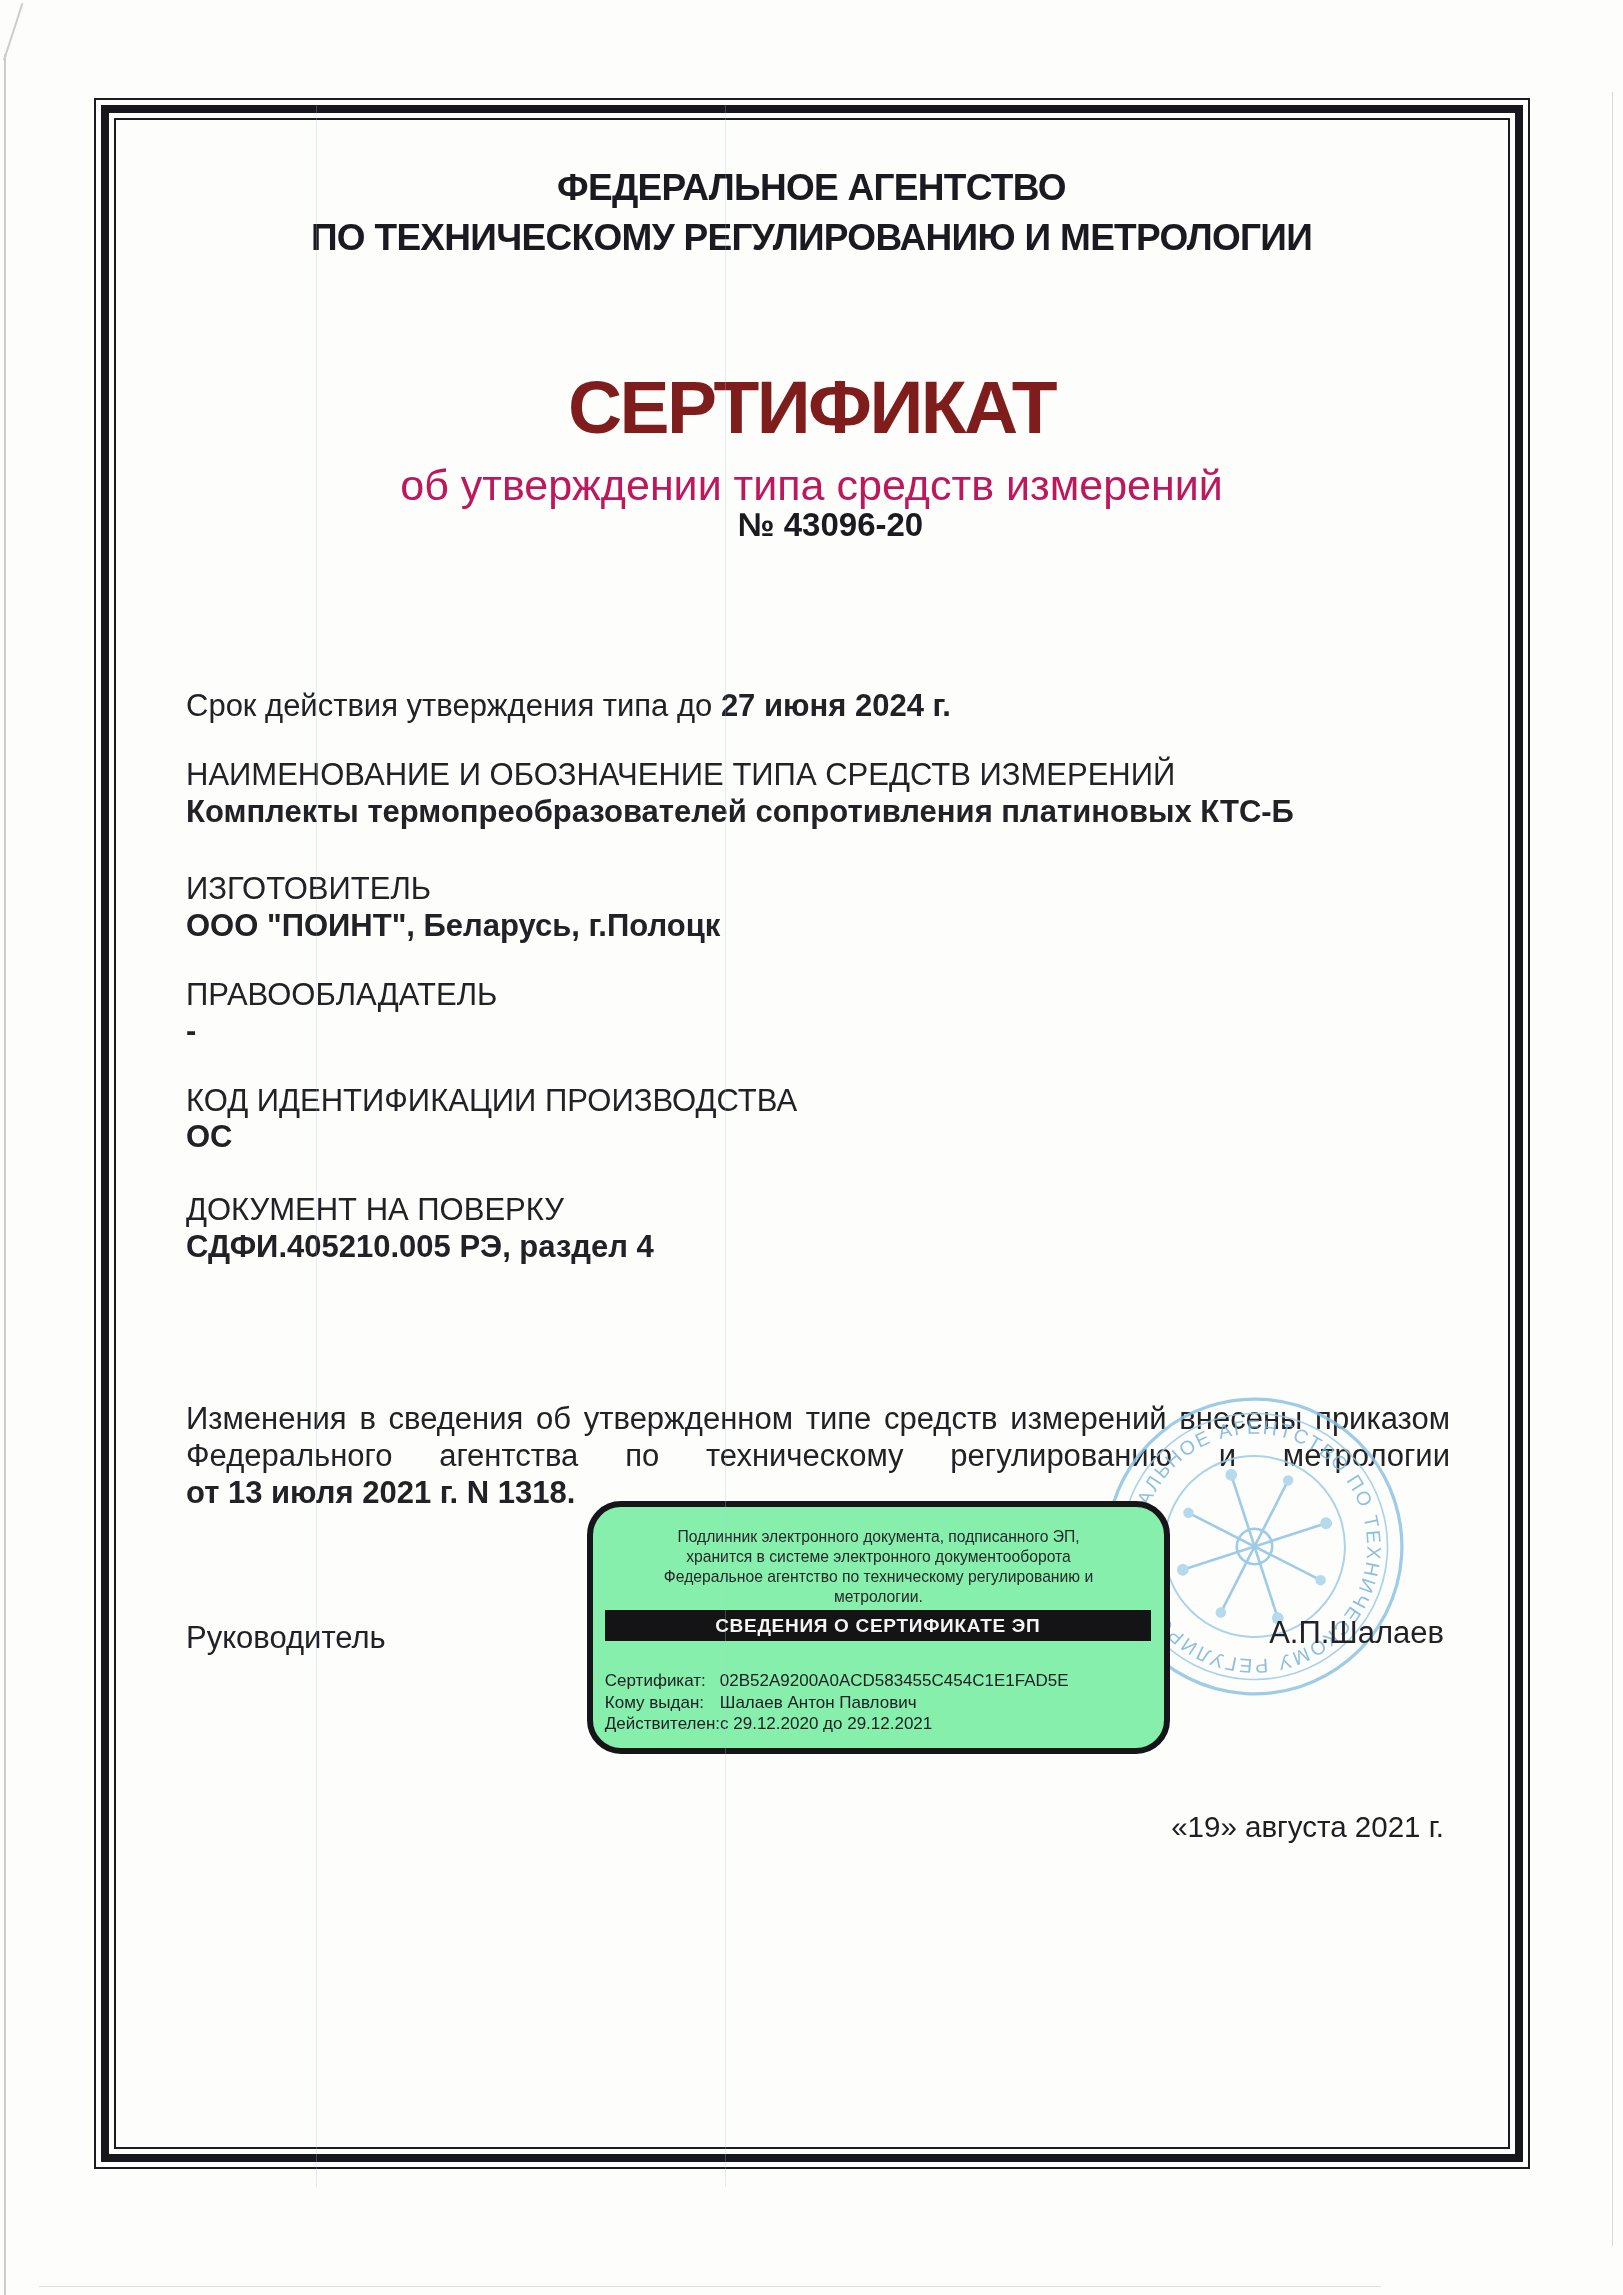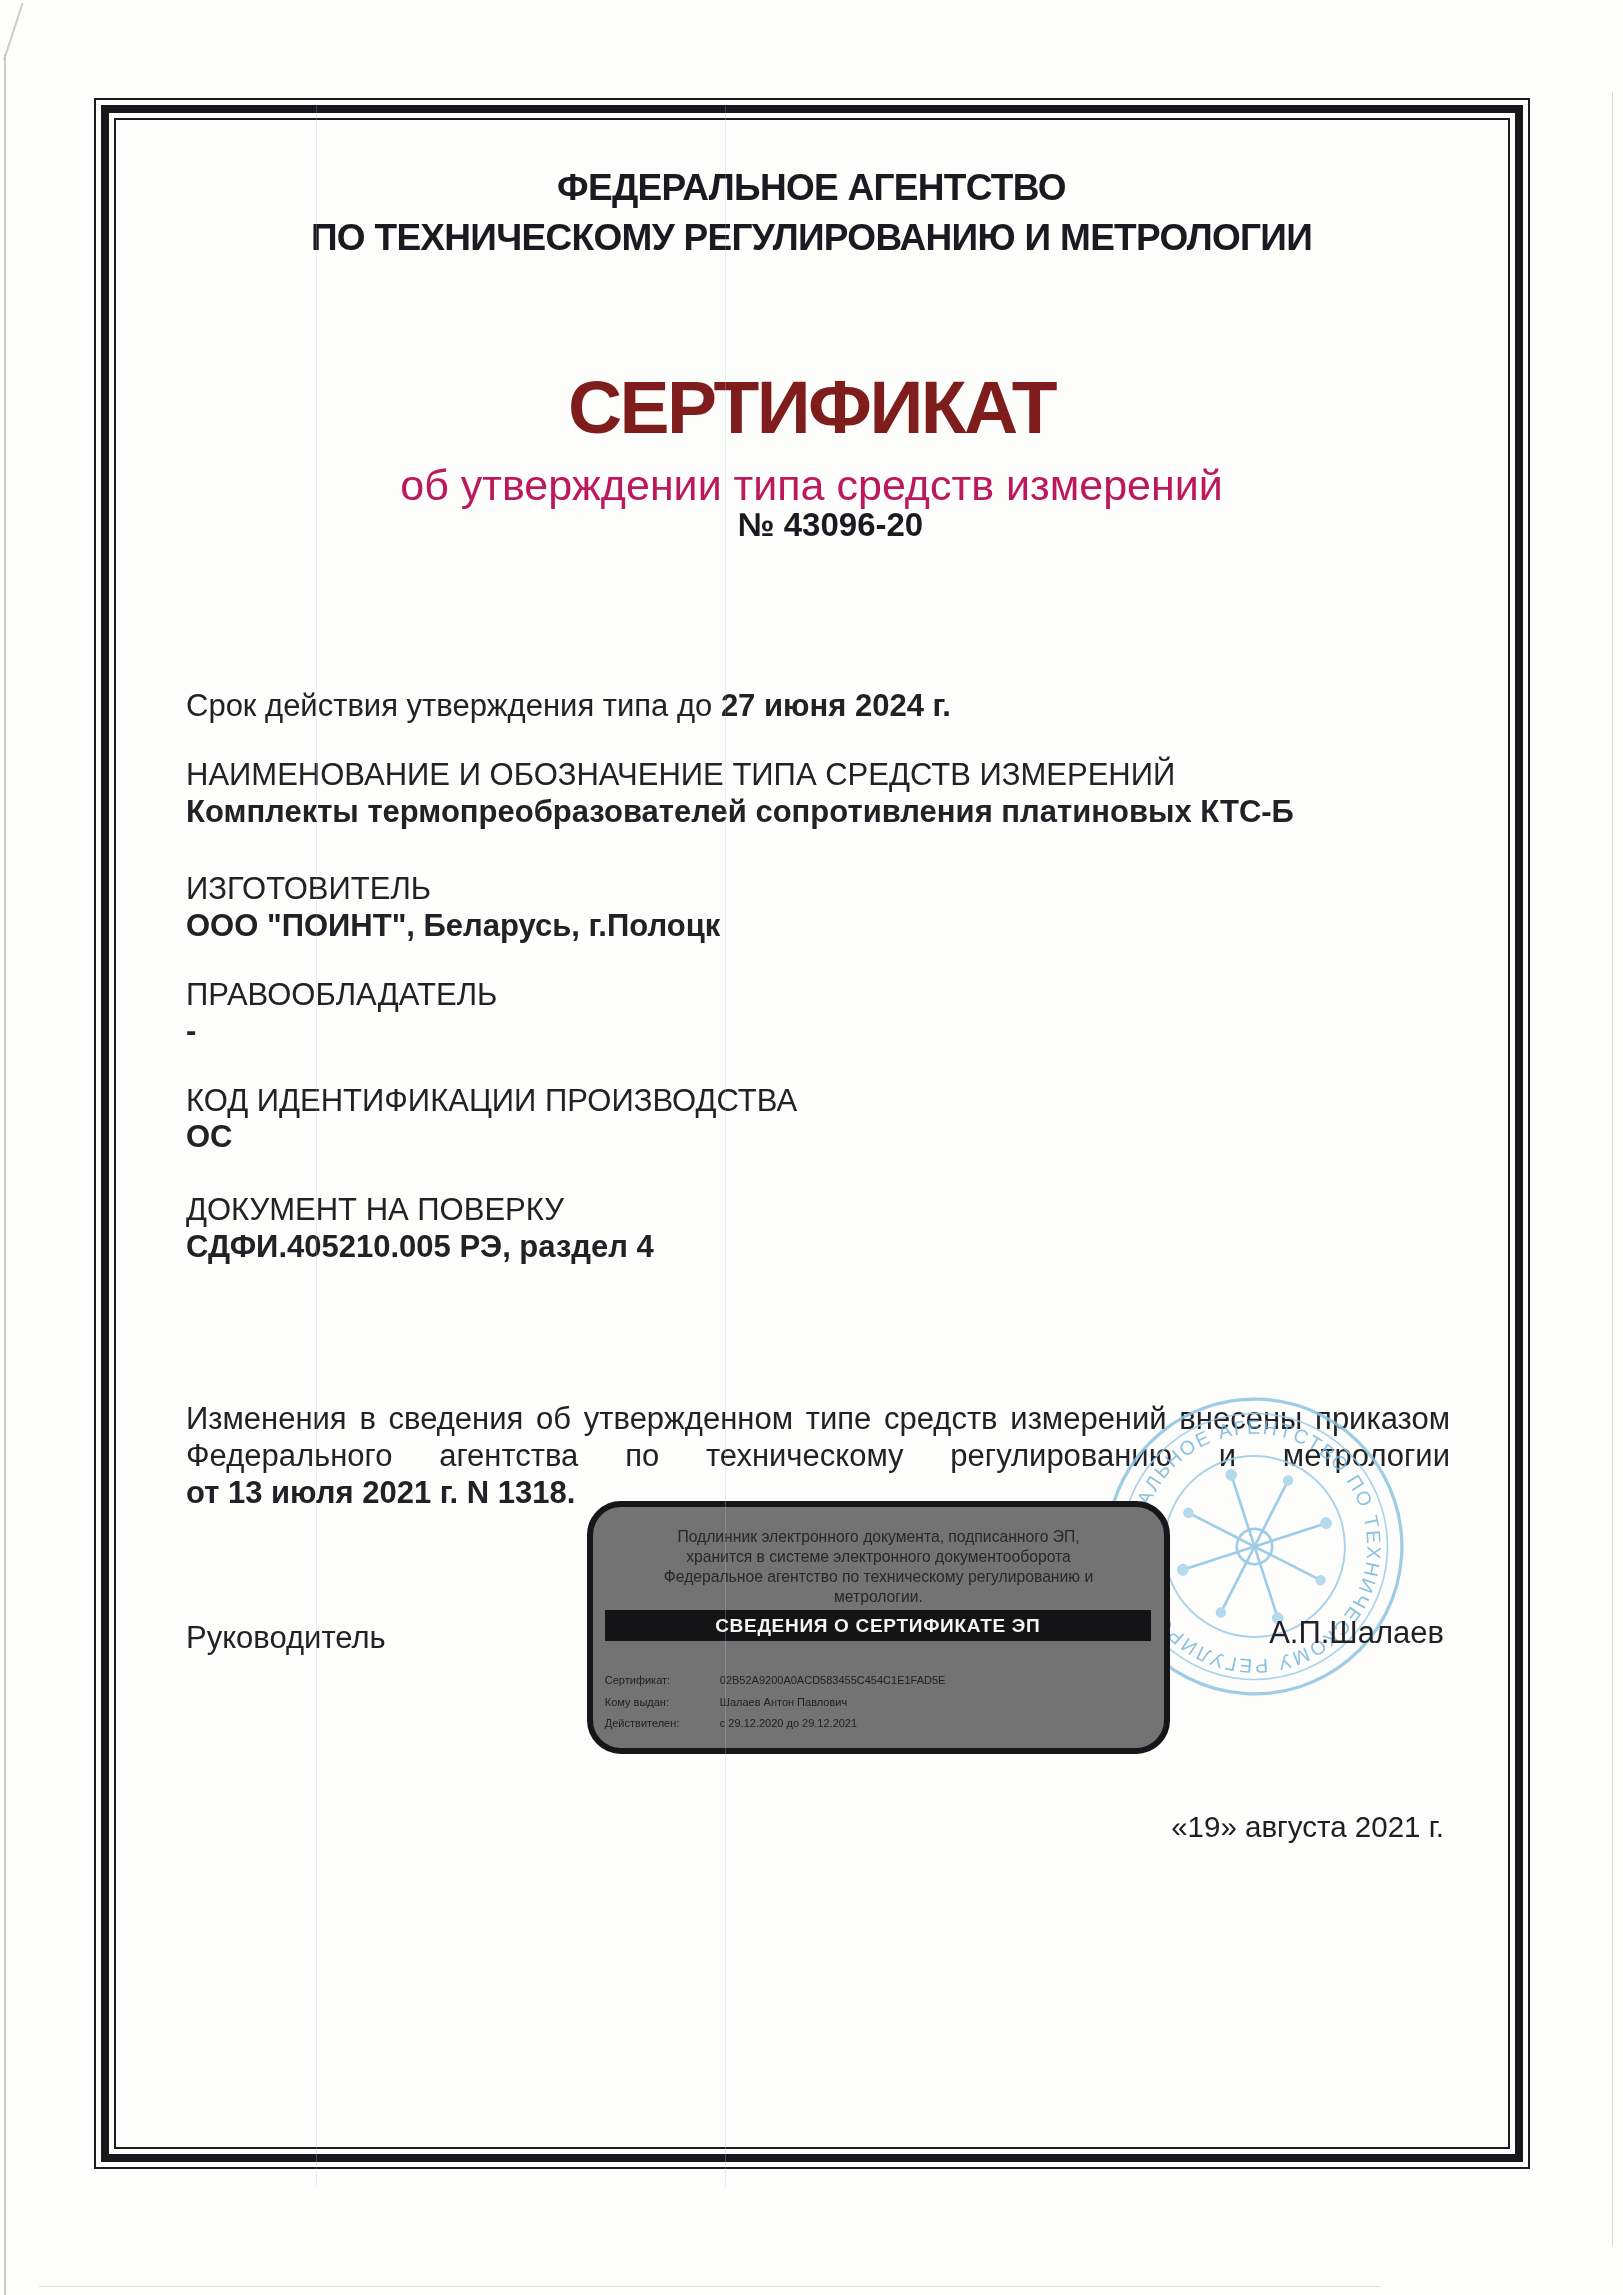--- a/index.html
+++ b/index.html
@@ -24,28 +24,28 @@
   .title{font-size:75px;font-weight:bold;letter-spacing:-2.6px;color:#7f1d1d;}
   .sub{font-size:43px;color:#be185d;}
   .num{font-size:33px;font-weight:bold;color:#1a1a20;padding-left:19px;}
   .body-t{font-size:31px;color:#212126;}
   .left-col{left:180px;margin-left:6px;}
   .just{width:1264px;text-align:justify;text-align-last:justify;}
   
   .esign{
     position:absolute;left:587px;top:1501px;width:583px;height:253px;
     box-sizing:border-box;border:6.5px solid #16161a;border-radius:34px;
-    background:#737373;z-index:3;
+    background:#86efac;z-index:3;
   }
   .esign .notice{position:absolute;top:19.6px;left:0;width:100%;
     text-align:center;font-size:15.7px;line-height:20px;color:#26262b;}
   .esign .bar{position:absolute;top:103px;left:11.8px;width:546px;height:31px;
     background:#141417;color:#f4f4f2;font-size:19px;font-weight:bold;
     text-align:center;line-height:31px;letter-spacing:0.7px;}
-  .esign .cert{position:absolute;top:163px;left:11.8px;font-size:11px;line-height:21.6px;color:#202026;}
+  .esign .cert{position:absolute;top:163px;left:11.8px;font-size:17px;line-height:21.6px;color:#202026;}
   .esign .cert .lab{display:inline-block;min-width:115px;}
   
   .stamp{position:absolute;left:1094px;top:1386px;width:321px;height:321px;
     z-index:1;opacity:.85;transform:rotate(-18deg);}
   
   .artifact{position:absolute;z-index:5;pointer-events:none;}
   .streak{width:1.3px;background:rgba(170,200,222,.30);}
   .edge{background:#cccccd;}
 </style>
 </head>

